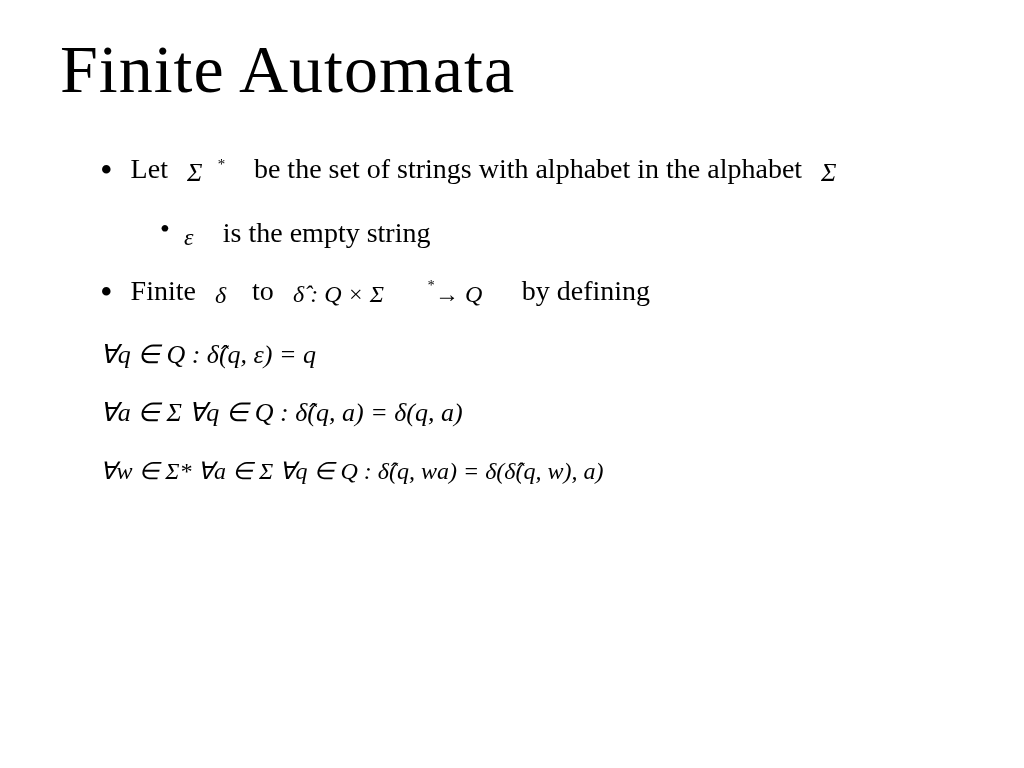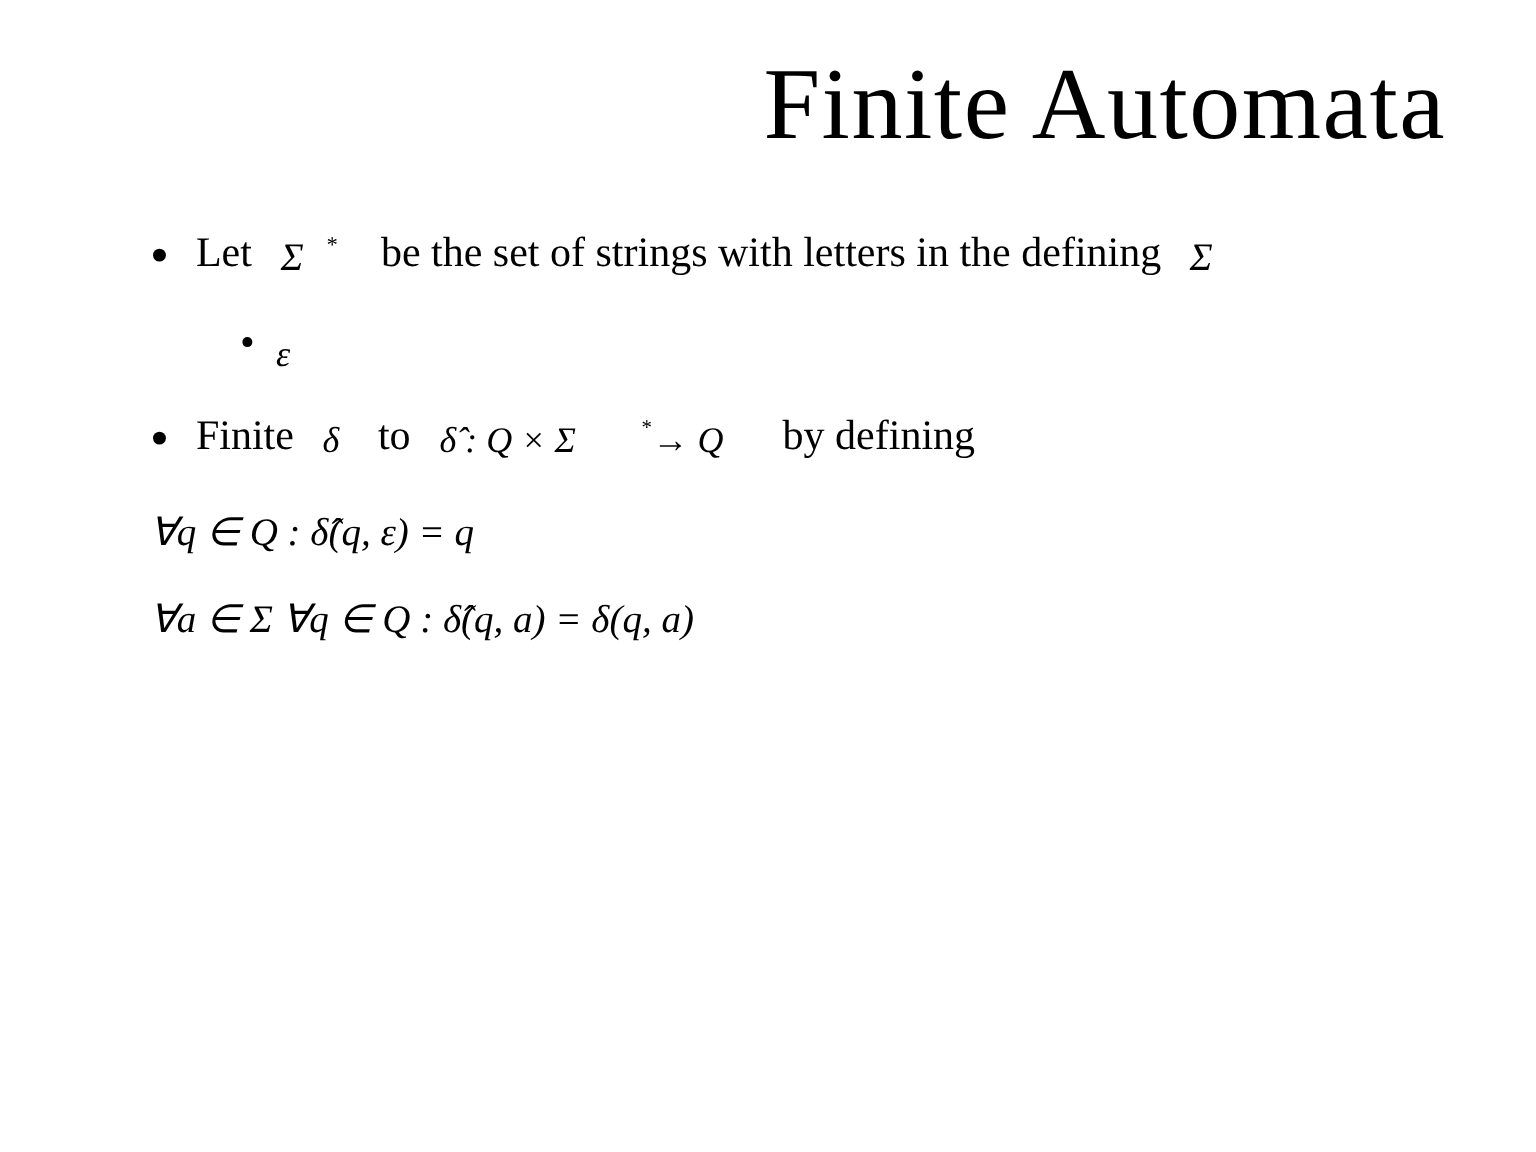--- a/index.html
+++ b/index.html
@@ -18,21 +18,21 @@
     }
 
     .page {
       width: 1024px;
       height: 768px;
       background: #ffffff;
       padding: 30px 60px;
     }
 
     .title {
-      text-align: right;
+      text-align: left;
       font-size: 68px;
       font-weight: normal;
       font-family: 'Georgia', serif;
       color: #000000;
       margin-bottom: 40px;
       letter-spacing: 1px;
     }
 
     .content {
       padding-left: 40px;
@@ -108,39 +108,40 @@
         <span>Let</span>
         &nbsp;
         <span class="math-inline">
           
           <svg class="math-svg" width="48" height="34" viewBox="0 0 48 34">
             <text x="0" y="26" font-family="Georgia, serif" font-style="italic" font-size="26" fill="#000">Σ</text>
             <text x="30" y="14" font-family="Georgia, serif" font-size="15" fill="#000">*</text>
           </svg>
         </span>
         &nbsp;
-        <span>be the set of strings with letters in the defining</span>
+        <span>be the set of strings with alphabet in the alphabet</span>
         &nbsp;
         <span class="math-inline">
           <svg class="math-svg" width="24" height="30" viewBox="0 0 24 30">
             <text x="0" y="24" font-family="Georgia, serif" font-style="italic" font-size="26" fill="#000">Σ</text>
           </svg>
         </span>
       </span>
     </div>
 
     <div class="sub-bullet-item">
       <span class="bullet-dot" style="font-size:28px; margin-right:14px;">•</span>
       <span class="bullet-text">
         <span class="math-inline">
           <svg class="math-svg" width="20" height="30" viewBox="0 0 20 30">
             <text x="0" y="24" font-family="Georgia, serif" font-style="italic" font-size="24" fill="#000">ε</text>
           </svg>
         </span>
         &nbsp;
+        <span>is the empty string</span>
       </span>
     </div>
 
     <div class="bullet-item" style="margin-top:10px;">
       <span class="bullet-dot">•</span>
       <span class="bullet-text">
         <span>Finite</span>
         &nbsp;
         
         <span class="math-inline">
@@ -171,17 +172,22 @@
           <text x="0" y="28" font-family="Georgia, serif" font-style="italic" font-size="26" fill="#000">∀q ∈ Q : δ̂(q, ε) = q</text>
         </svg>
       </div>
 
       <div class="formula-line">
         <svg class="math-svg" width="440" height="36" viewBox="0 0 440 36">
           <text x="0" y="28" font-family="Georgia, serif" font-style="italic" font-size="26" fill="#000">∀a ∈ Σ  ∀q ∈ Q  :  δ̂(q, a) = δ(q, a)</text>
         </svg>
       </div>
 
+      <div class="formula-line">
+        <svg class="math-svg" width="780" height="36" viewBox="0 0 780 36">
+          <text x="0" y="28" font-family="Georgia, serif" font-style="italic" font-size="24" fill="#000">∀w ∈ Σ*  ∀a ∈ Σ  ∀q ∈ Q  :  δ̂(q, wa) = δ(δ̂(q, w), a)</text>
+        </svg>
+      </div>
 
     </div>
 
   </div>
 </div>
 
 </body></html>

